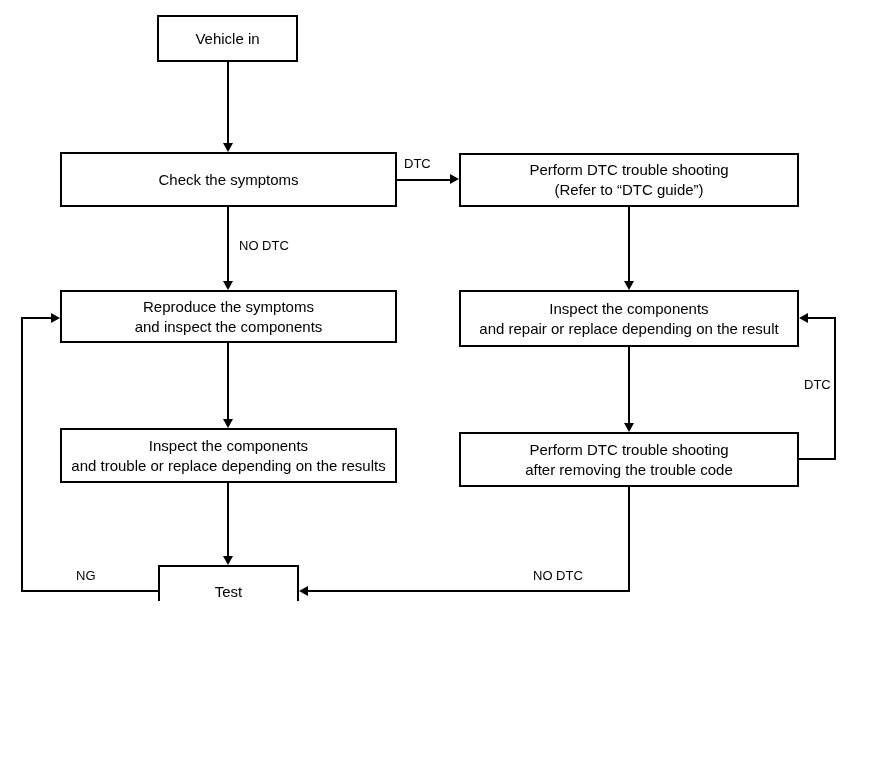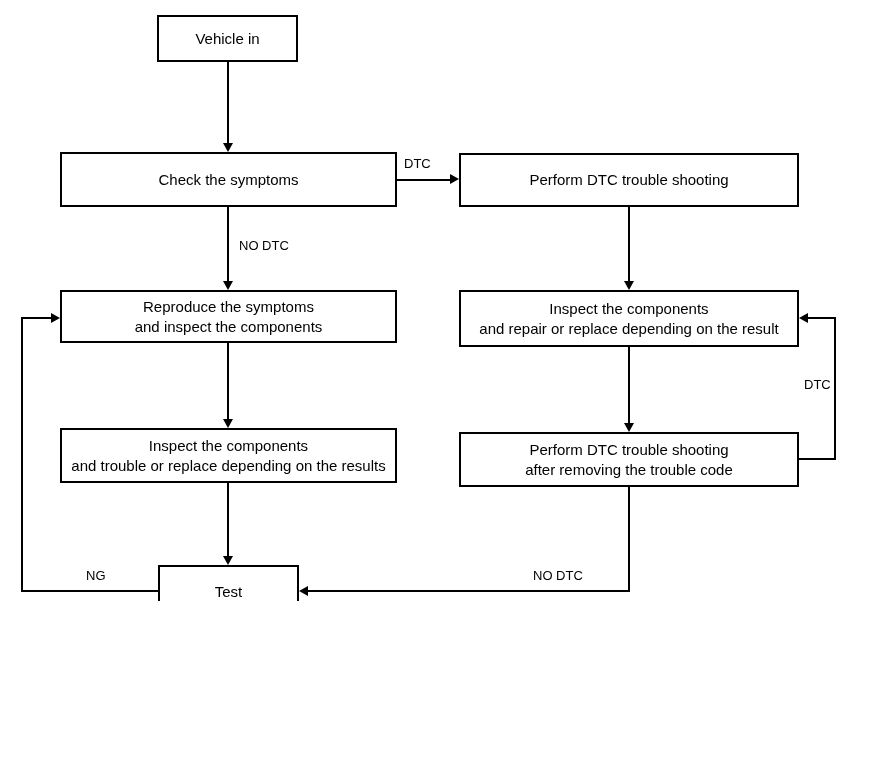--- a/index.html
+++ b/index.html
@@ -29,20 +29,21 @@
   <div class="node" style="left:157px;top:15px;width:141px;height:47px">
     <div>Vehicle in</div>
   </div>
 
   <div class="node" style="left:60px;top:152px;width:337px;height:55px">
     <div>Check the symptoms</div>
   </div>
 
   <div class="node" style="left:459px;top:153px;width:340px;height:54px">
     <div>Perform DTC trouble shooting</div>
+    <div>(Refer to “DTC guide”)</div>
   </div>
 
   <div class="node" style="left:60px;top:290px;width:337px;height:53px">
     <div>Reproduce the symptoms</div>
     <div>and inspect the components</div>
   </div>
 
   <div class="node" style="left:459px;top:290px;width:340px;height:57px">
     <div>Inspect the components</div>
     <div>and repair or replace depending on the result</div>
@@ -97,18 +98,18 @@
 
   <div class="vline" style="left:628px;top:487px;height:105px"></div>
   <div class="hline" style="left:308px;top:590px;width:322px"></div>
   <div class="arrow arrow-left" style="left:299px;top:586px"></div>
   <div class="elabel" style="left:533px;top:568px">NO DTC</div>
 
   <div class="hline" style="left:21px;top:590px;width:137px"></div>
   <div class="vline" style="left:21px;top:317px;height:275px"></div>
   <div class="hline" style="left:21px;top:317px;width:30px"></div>
   <div class="arrow arrow-right" style="left:51px;top:313px"></div>
-  <div class="elabel" style="left:86px;top:568px">NG</div>
+  <div class="elabel" style="left:76px;top:568px">NG</div>
 
   <div class="vline" style="left:227px;top:618px;height:80px"></div>
   <div class="arrow arrow-down" style="left:223px;top:698px"></div>
 
 </div>
 
 </body></html>

